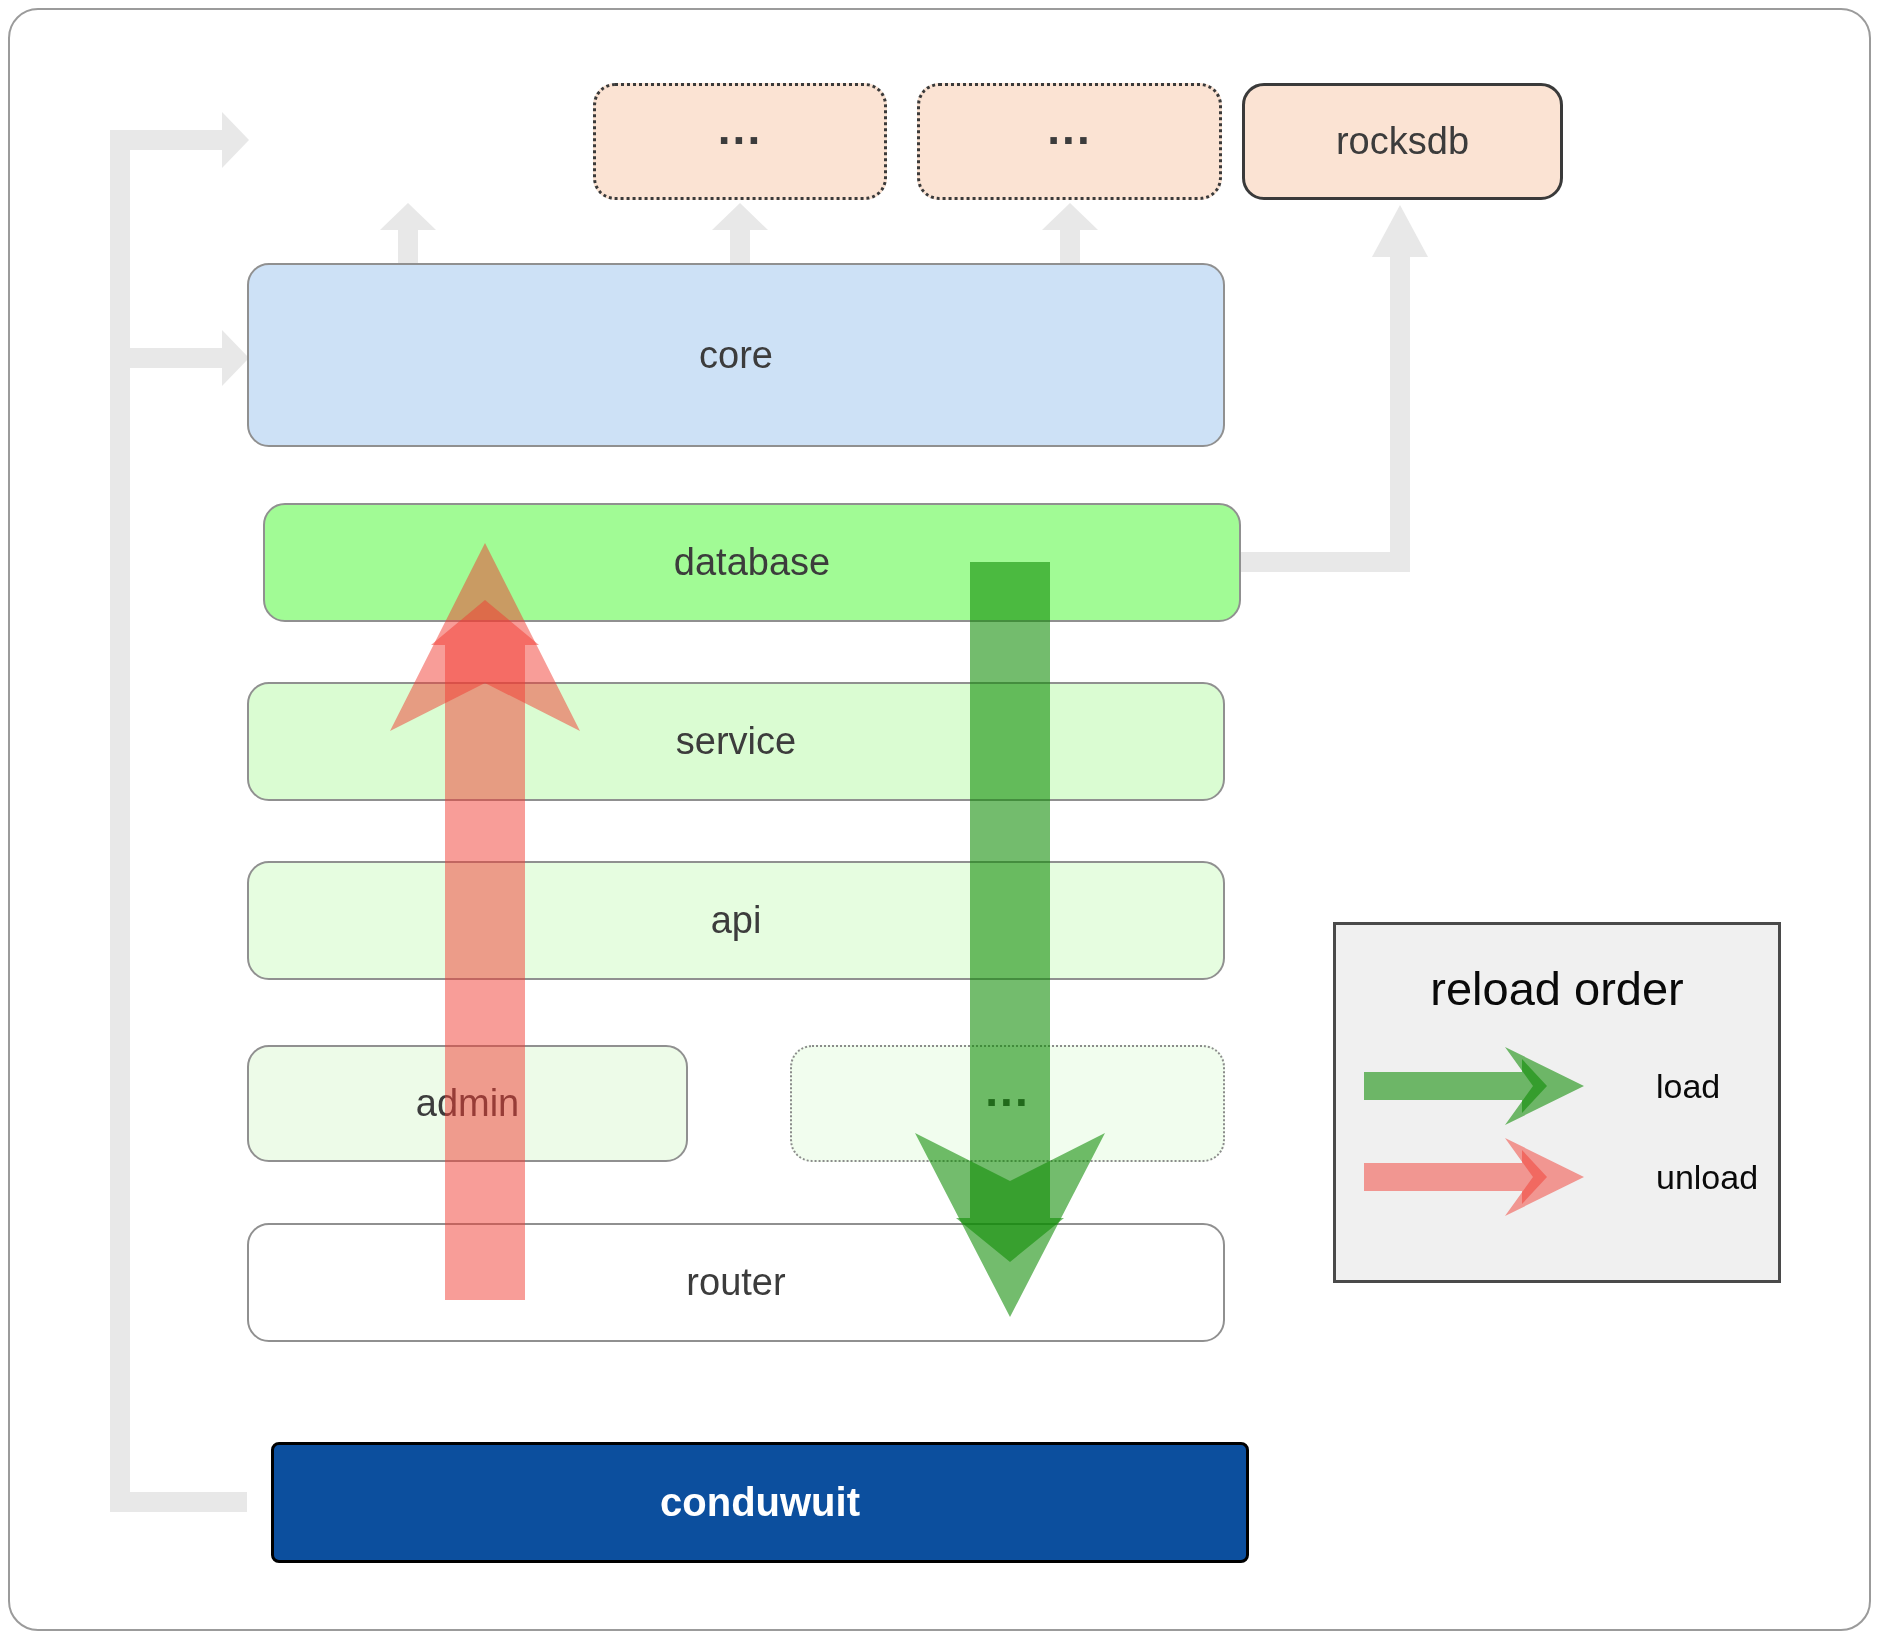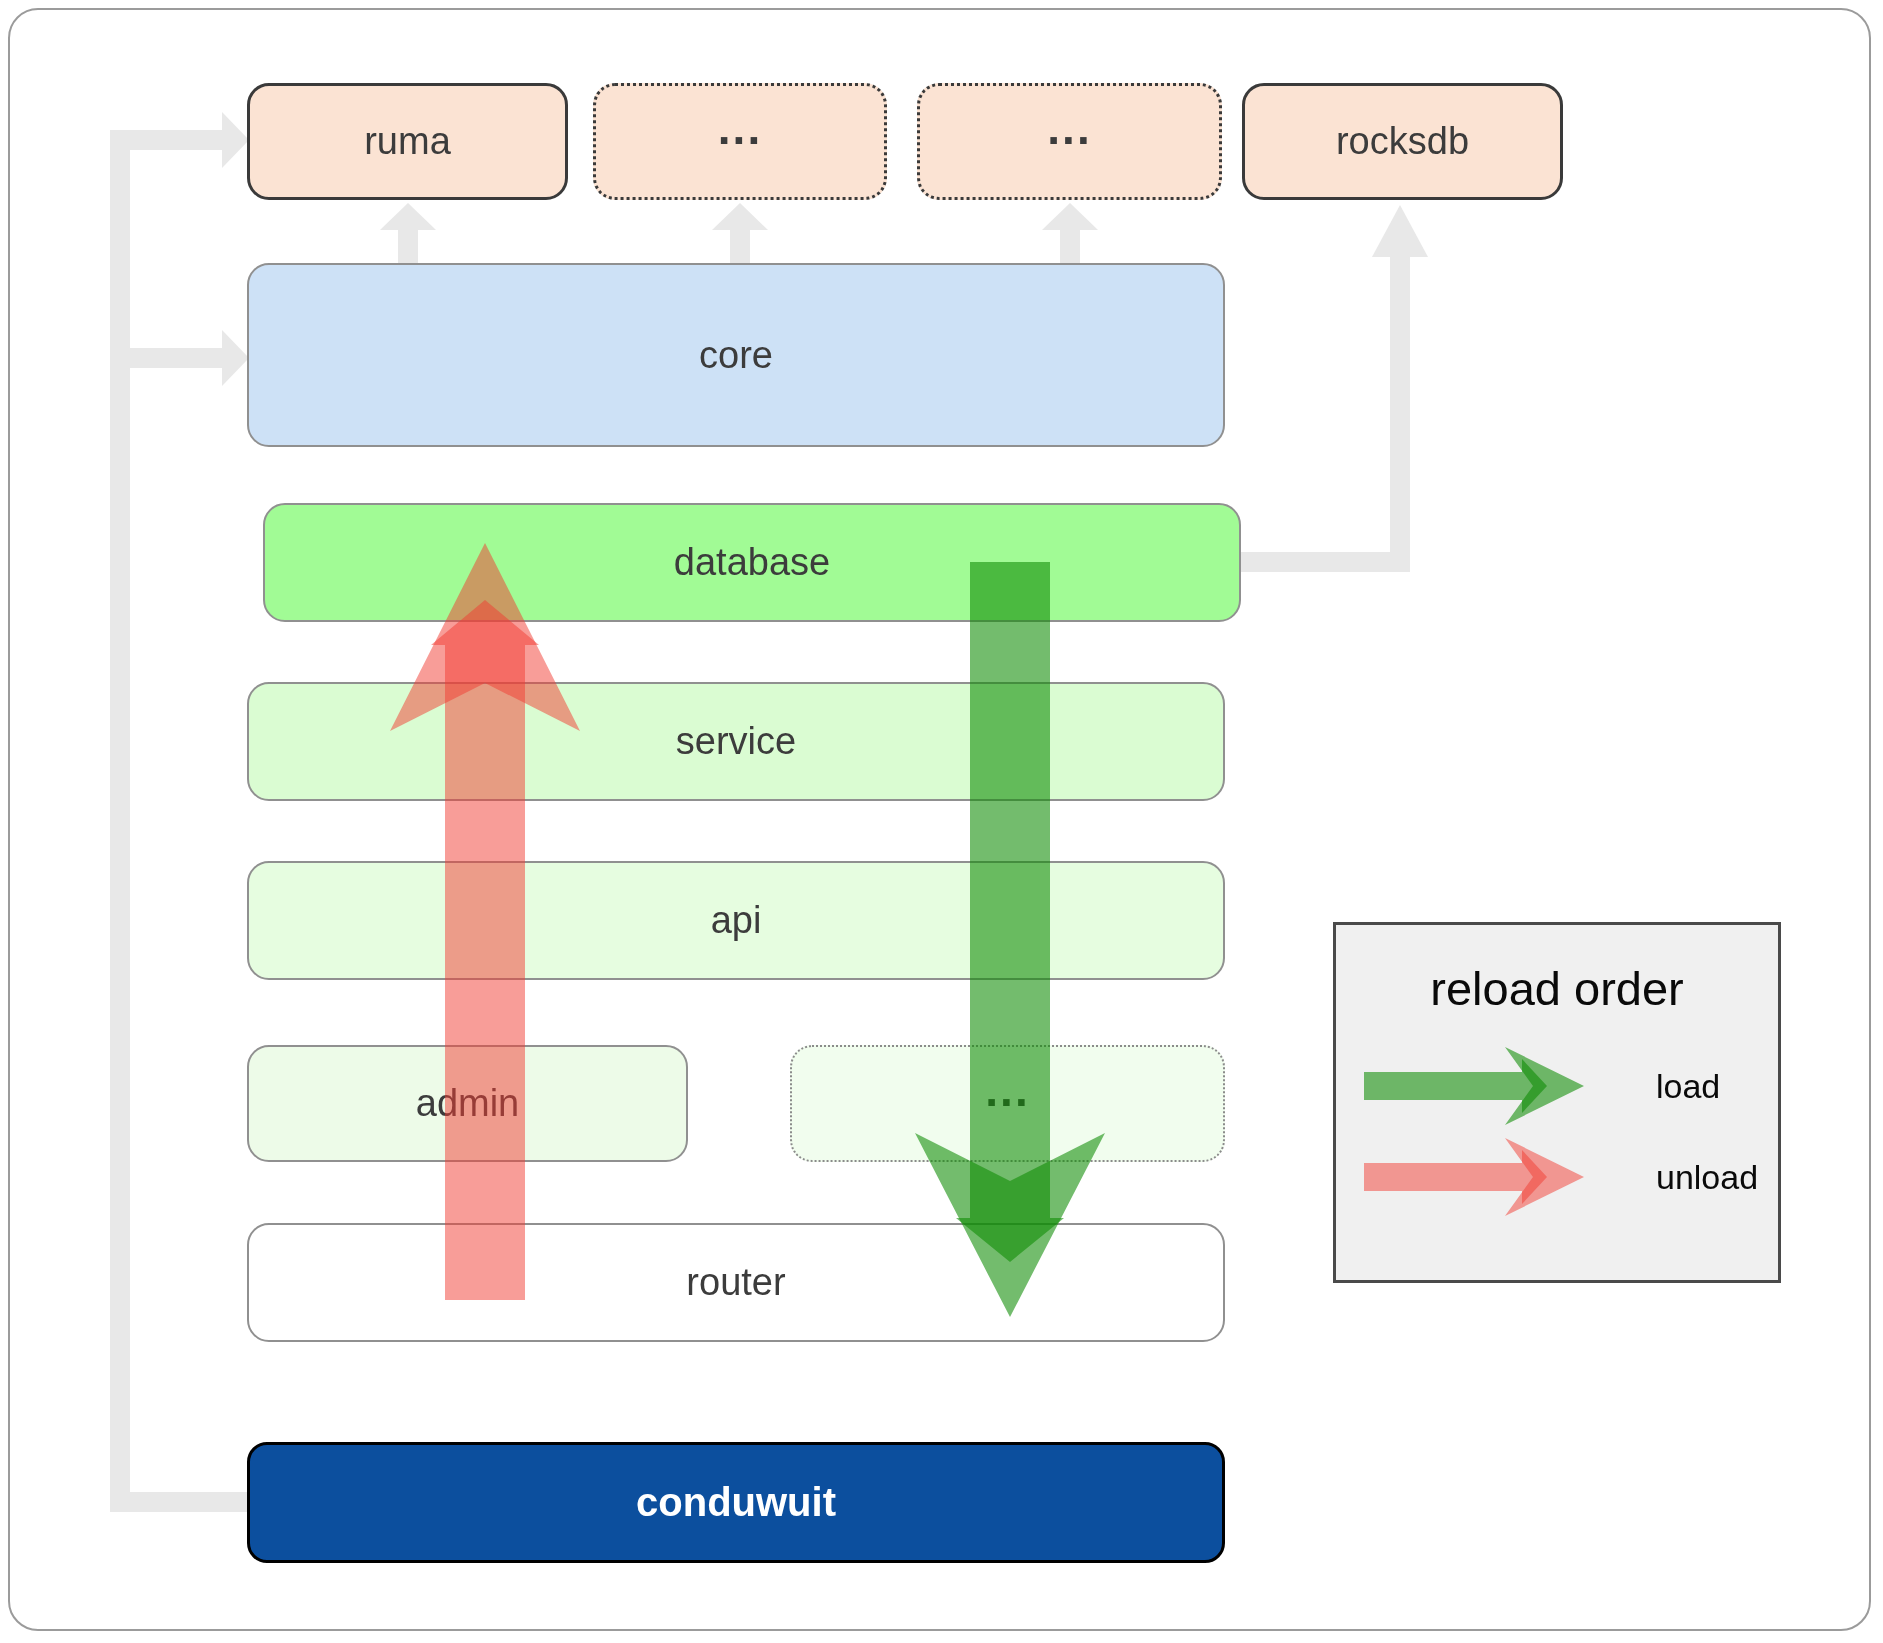--- a/index.html
+++ b/index.html
@@ -16,21 +16,21 @@
   .over{z-index:3;}
   .node{
     position:absolute;box-sizing:border-box;display:flex;align-items:center;justify-content:center;
     font-size:38px;color:#3c3c3c;border-radius:22px;z-index:2;
   }
   .solid-dark{border:3px solid #3a3a3a;}
   .dotted-dark{border:3px dotted #3a3a3a;}
   .solid-gray{border:2px solid #909090;}
   .dotted-gray{border:2px dotted #8b8b8b;}
   .dots span{font-weight:bold;font-size:46px;letter-spacing:2px;transform:translateY(-0.30em);}
-  .node-conduwuit{border:3px solid #000000;color:#ffffff;font-weight:bold;font-size:40px;border-radius:20px;}
+  .node-conduwuit{border:3px solid #000000;color:#ffffff;font-weight:bold;font-size:40px;border-radius:8px;margin-left:24px;}
   .legend{
     position:absolute;left:1333px;top:922px;width:448px;height:361px;box-sizing:border-box;
     border:3px solid #4a4a4a;background:#f0f0f0;z-index:2;padding-left:6px;
   }
   .legend-title{
     position:absolute;left:0;top:36px;width:100%;text-align:center;
     font-size:47px;color:#0a0a0a;
   }
   .legend-row{position:absolute;left:28px;height:80px;display:flex;align-items:center;}
   .legend-row svg{display:block;}
@@ -65,23 +65,20 @@
       <rect x="1060" y="228" width="20" height="37" fill="#e8e8e8"></rect>
       <polygon points="1042,230 1098,230 1070,203" fill="#e8e8e8"></polygon>
     </g>
     <g>
       <rect x="1225" y="552" width="185" height="20" fill="#e8e8e8"></rect>
       <rect x="1390" y="255" width="20" height="317" fill="#e8e8e8"></rect>
       <polygon points="1372,257 1428,257 1400,205" fill="#e8e8e8"></polygon>
     </g>
   </svg>
 
-  <div class="node solid-dark" style="left:247px;top:83px;width:321px;height:117px;background:#fbe3d3;">
-      <span>ruma</span>
-    </div>
   <div class="node dotted-dark dots" style="left:593px;top:83px;width:294px;height:117px;background:#fbe3d3;">
       <span>...</span>
     </div>
   <div class="node dotted-dark dots" style="left:917px;top:83px;width:305px;height:117px;background:#fbe3d3;">
       <span>...</span>
     </div>
   <div class="node solid-dark" style="left:1242px;top:83px;width:321px;height:117px;background:#fbe3d3;">
       <span>rocksdb</span>
     </div>
 

